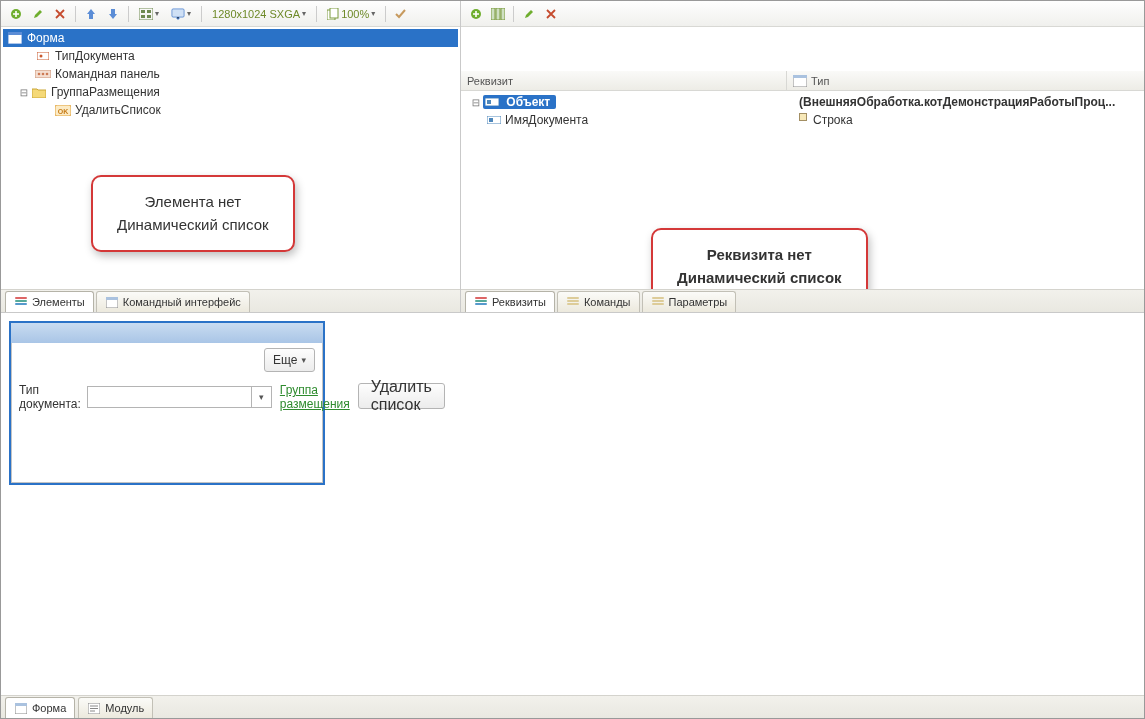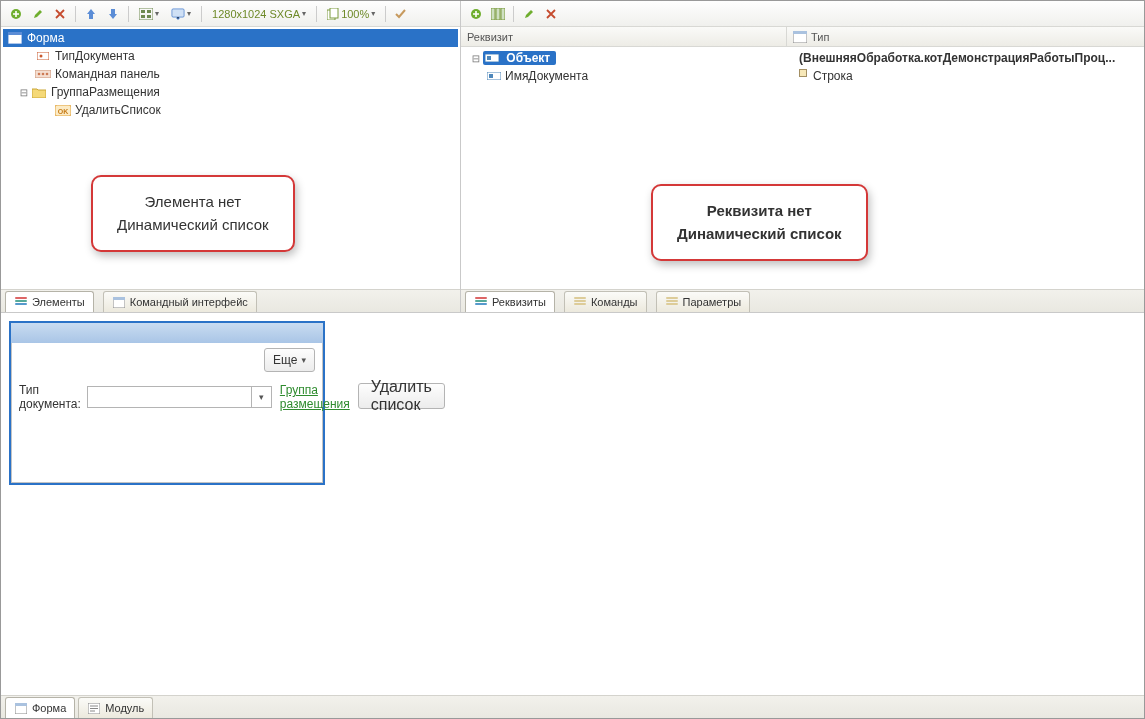--- a/index.html
+++ b/index.html
@@ -89,21 +89,21 @@
     line-height:1.5;
     text-align:center;
   }
   .callout-left { top:148px; left:90px; }
   .callout-right { top:137px; left:190px;font-weight:bold; }
 
   .tabbar {
     height: 23px;
     display:flex;
     align-items:flex-end;
-    gap:9px;
+    gap:2px;
     padding:0 4px;
     background:linear-gradient(#f2f1ec,#e9e8e1);
     border-top:1px solid #d4d3cd;
   }
   .tab {
     height:21px;
     display:flex;
     align-items:center;
     gap:4px;
     padding:0 8px;
@@ -120,20 +120,21 @@
   .lines-icon span { display:block; height:2px; border-radius:1px; margin-bottom:1px; }
 
   
   .grid-head {
     display:flex;
     height:20px;
     border-bottom:1px solid #d8d8d4;
     background:linear-gradient(#fafaf8,#edece6);
     font-size:11px;
     color:#555;
+    margin-top:44px;
   }
   .col-attr { width:326px; border-right:1px solid #d8d8d4; padding:3px 6px; display:flex;align-items:center; }
   .col-type { flex:1; padding:3px 6px; display:flex; align-items:center; gap:4px; }
   .grid-body .row {
     display:flex; height:18px; align-items:center;
   }
   .row .c1 { width:326px; display:flex; align-items:center; padding-left:6px; }
   .row .c2 { flex:1; padding-left:10px; display:flex; }
   .row.sel .c1 { }
   .row.sel .name-wrap { background:#2a72c7; color:#fff; padding:0 6px 0 2px; border-radius:2px;}

